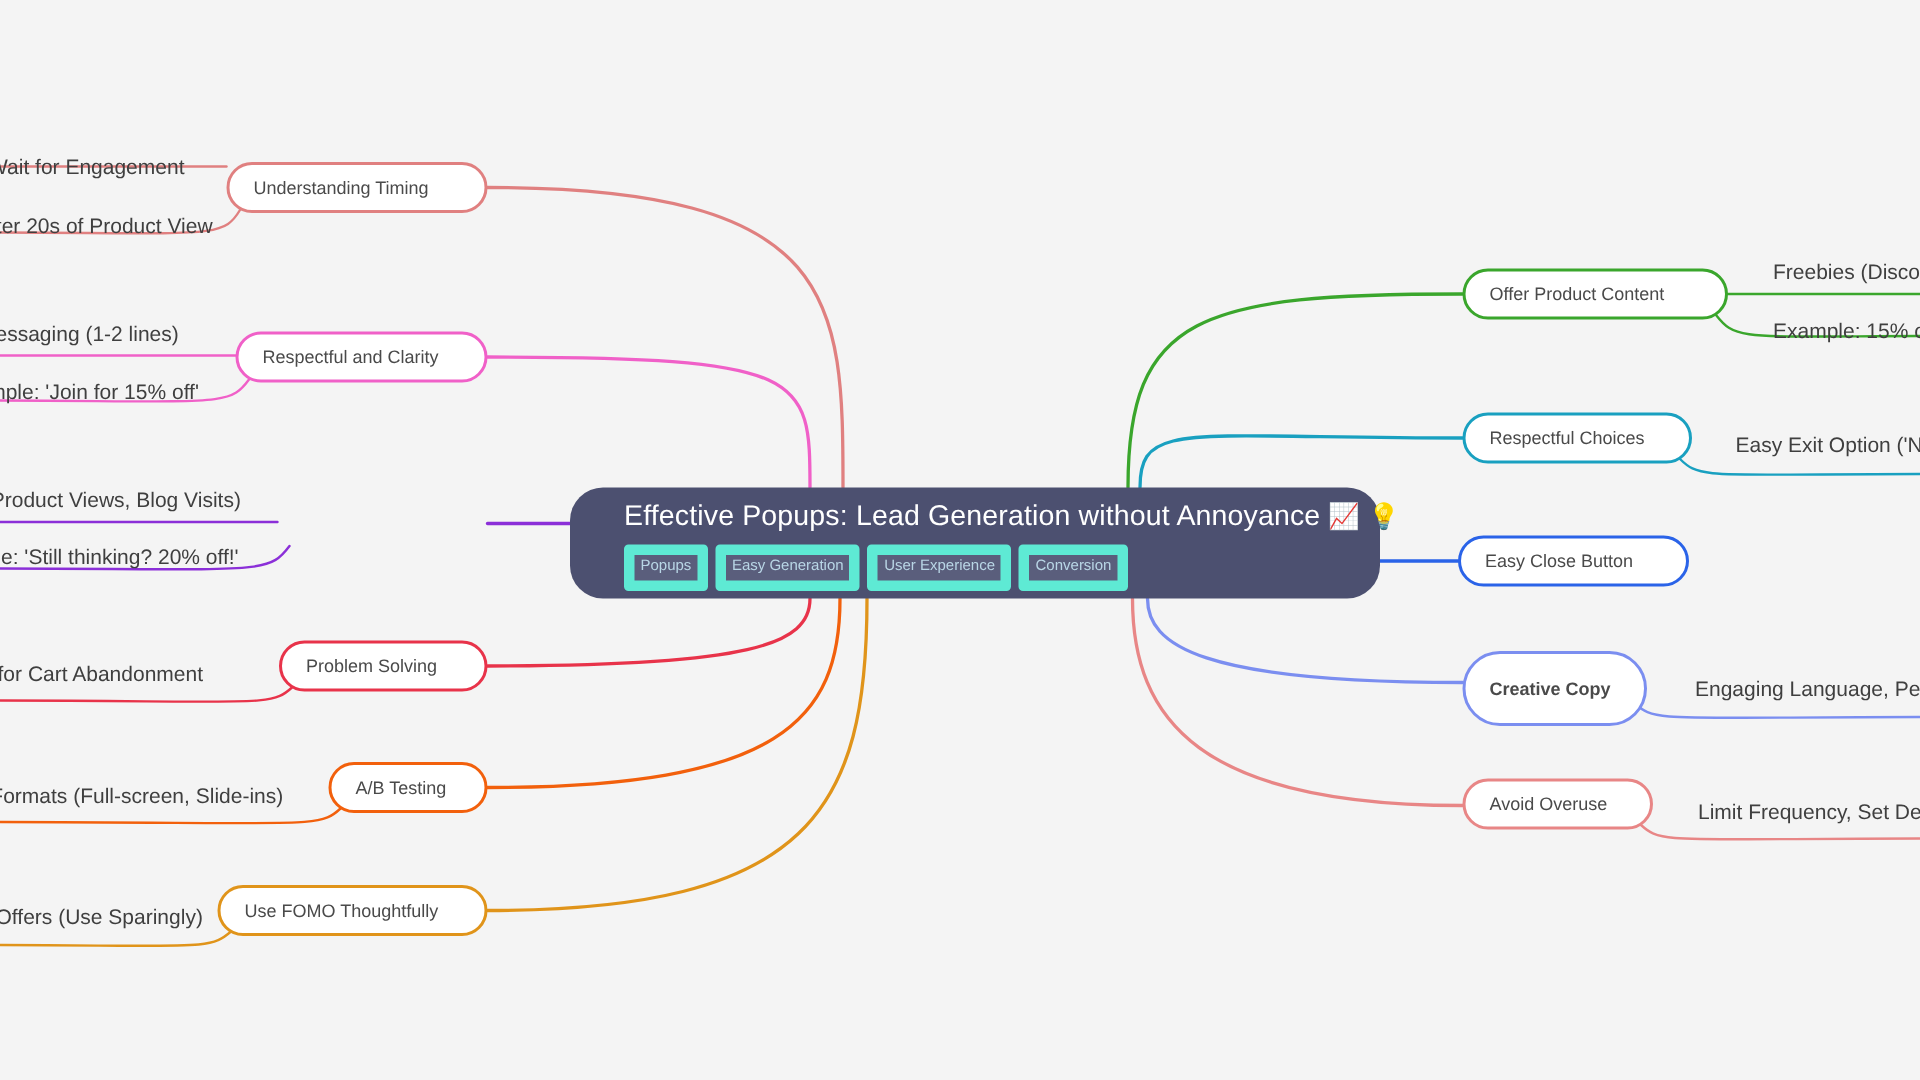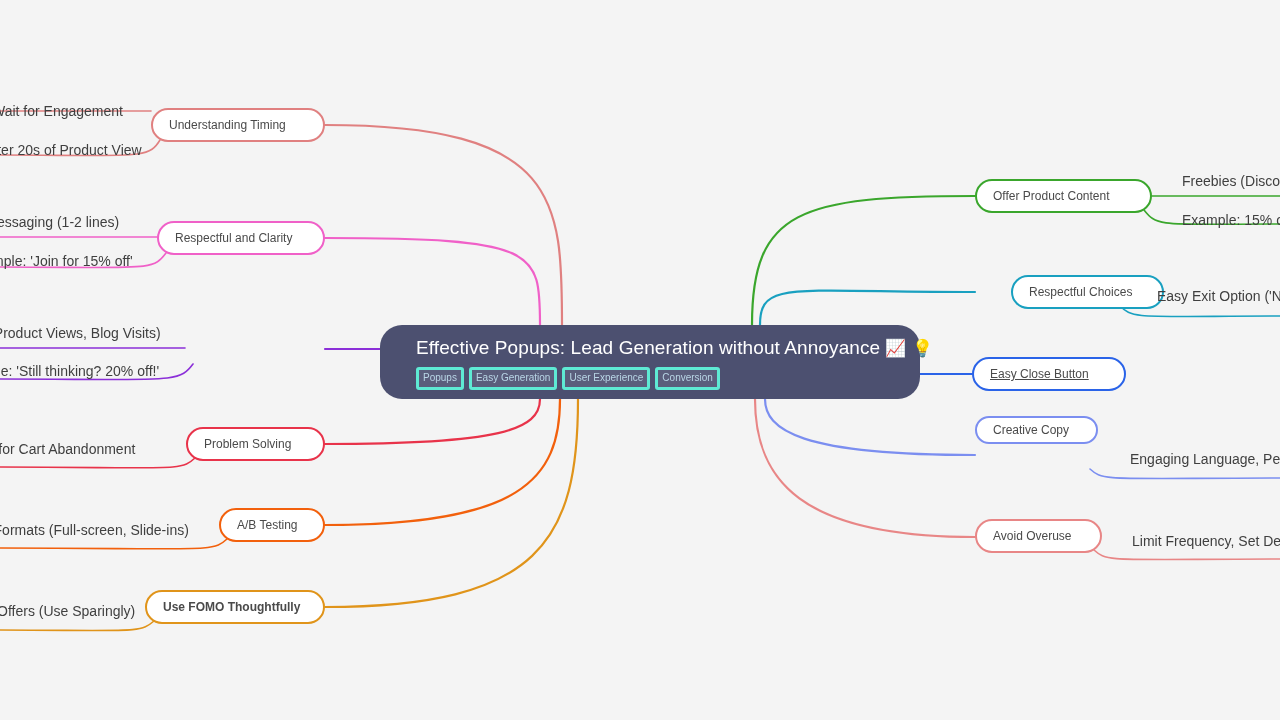--- a/index.html
+++ b/index.html
@@ -59,21 +59,21 @@
     font-size: 17px;
   }
   .tag-row {
     display: flex;
     flex-direction: row;
     gap: 5px;
     align-items: center;
   }
   .tag-chip {
     background: #5a5e7c;
-    border: 3px solid #5eead4;
+    border: 7px solid #5eead4;
     border-radius: 3px;
     color: #b9d6e6;
     font-size: 10px;
     line-height: 12px;
     padding: 2px 4px 3px 4px;
     white-space: nowrap;
   }
 
   
   .branch-node {
@@ -158,33 +158,33 @@
       </div>
       <div class="branch-node" style="left: 157px; top: 221px; width: 168px; height: 34px; border-color: rgb(240, 96, 200);">
         <span>Respectful and Clarity</span>
       </div>
       <div class="branch-node" style="left: 186px; top: 427px; width: 139px; height: 34px; border-color: rgb(232, 51, 74);">
         <span>Problem Solving</span>
       </div>
       <div class="branch-node" style="left: 219px; top: 508px; width: 106px; height: 34px; border-color: rgb(242, 96, 12);">
         <span>A/B Testing</span>
       </div>
-      <div class="branch-node" style="left: 145px; top: 590px; width: 180px; height: 34px; border-color: rgb(224, 148, 26); font-weight: bold;">
+      <div class="branch-node" style="left: 145px; top: 590px; width: 180px; height: 34px; border-color: rgb(224, 148, 26);">
         <span>Use FOMO Thoughtfully</span>
       </div>
       <div class="branch-node" style="left: 975px; top: 179px; width: 177px; height: 34px; border-color: rgb(58, 166, 44);">
         <span>Offer Product Content</span>
       </div>
-      <div class="branch-node" style="left: 1011px; top: 275px; width: 153px; height: 34px; border-color: rgb(25, 160, 192);">
+      <div class="branch-node" style="left: 975px; top: 275px; width: 153px; height: 34px; border-color: rgb(25, 160, 192);">
         <span>Respectful Choices</span>
       </div>
-      <div class="branch-node" style="left: 972px; top: 357px; width: 154px; height: 34px; border-color: rgb(42, 99, 232); text-decoration: underline;">
+      <div class="branch-node" style="left: 972px; top: 357px; width: 154px; height: 34px; border-color: rgb(42, 99, 232);">
         <span>Easy Close Button</span>
       </div>
-      <div class="branch-node" style="left: 975px; top: 416px; width: 123px; height: 28px; border-color: rgb(123, 142, 240);">
+      <div class="branch-node" style="left: 975px; top: 434px; width: 123px; height: 50px; border-color: rgb(123, 142, 240); font-weight: bold;">
         <span>Creative Copy</span>
       </div>
       <div class="branch-node" style="left: 975px; top: 519px; width: 127px; height: 34px; border-color: rgb(232, 134, 134);">
         <span>Avoid Overuse</span>
       </div>
       <div class="leaf-node left" style="top: 103px; left: -8px;">Wait for Engagement</div>
       <div class="leaf-node left" style="top: 142px; left: -16px;">After 20s of Product View</div>
       <div class="leaf-node left" style="top: 214px; left: -52px;">Clear Messaging (1-2 lines)</div>
       <div class="leaf-node left" style="top: 253px; left: -32px;">Example: 'Join for 15% off'</div>
       <div class="leaf-node left" style="top: 325px; left: -70px;">Behavior (Product Views, Blog Visits)</div>

